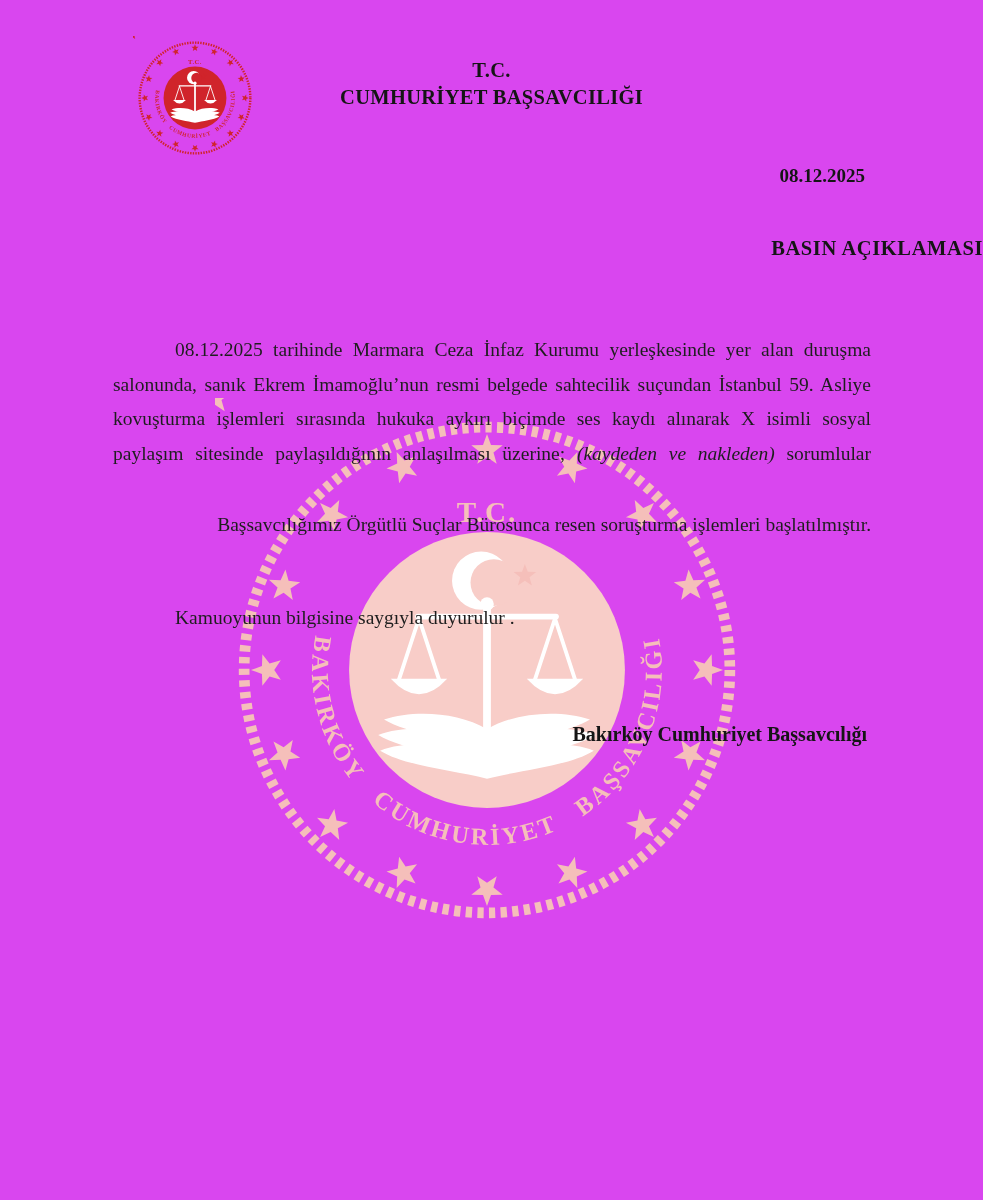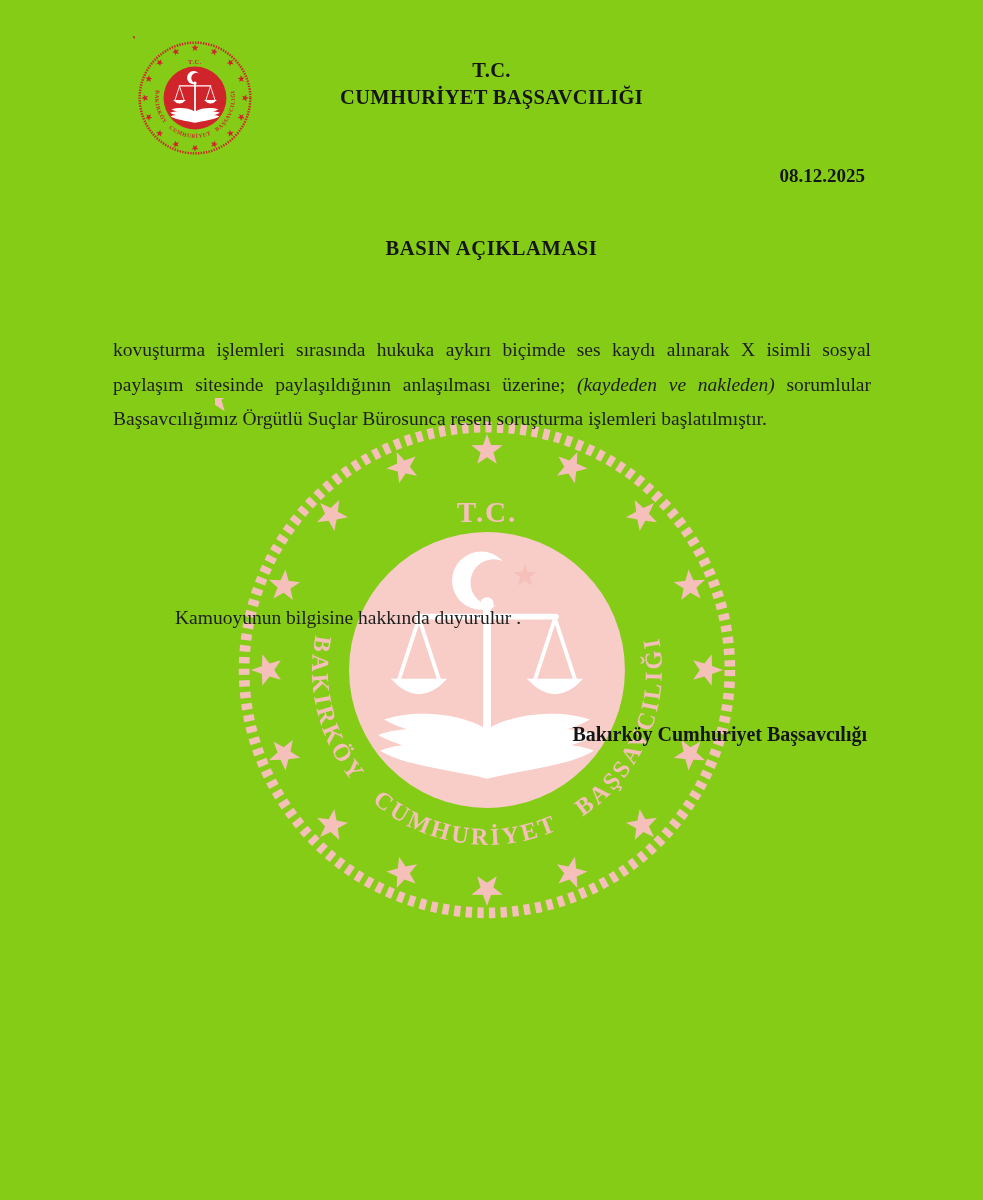--- a/index.html
+++ b/index.html
@@ -1,41 +1,41 @@
 <!DOCTYPE html>
 <html style="--logo-color: #d0242b; --wm-color: #f5bfba; --wm-inner: #f8cdc8;"><head>
 <meta charset="utf-8">
 <style>
   html,body{margin:0;padding:0;background:#ffffff;}
   .page{
-    position:relative;width:983px;height:1200px;background:#84cc16;
+    position:relative;width:983px;height:1200px;background:#d946ef;
     font-family:"Liberation Serif","DejaVu Serif",serif;color:#1e1e1e;
     overflow:hidden;
   }
   
   .logo{position:absolute;left:133px;top:36px;width:124px;height:124px;color:var(--logo-color,#d0242b);}
   .watermark{
     position:absolute;left:215px;top:398px;width:544px;height:544px;
     color:var(--wm-color,#f5bfba); --emblem-fill:var(--wm-inner,#f8cdc8);
   }
   .defs-svg{position:absolute;width:0;height:0;overflow:hidden;}
   
   .letterhead{
     position:absolute;top:57px;left:0;right:0;text-align:center;
     font-weight:bold;font-size:20.5px;line-height:27px;letter-spacing:.3px;color:#151515;
   }
   .doc-date{position:absolute;top:165px;right:118px;font-weight:bold;font-size:19px;color:#151515;}
   .doc-title{
-    position:absolute;top:237px;left:0;right:0;text-align:center;
+    position:absolute;top:237px;left:0;right:0;text-align:right;
     font-weight:bold;font-size:20.5px;letter-spacing:.6px;color:#151515;
   }
   
   .body-text{position:absolute;left:113px;top:333px;width:758px;font-size:19.5px;line-height:34.5px;}
   .jline{text-align:justify;text-align-last:justify;}
-  .jline-last{text-align:left;}
+  .jline-last{text-align:right;margin-top:37px;}
   .indent{text-indent:62px;}
   .it{font-style:italic;font-weight:normal;}
   .closing{position:absolute;left:175px;top:607px;font-size:19.5px;}
   .signature{position:absolute;top:723px;right:116px;font-weight:bold;font-size:20px;color:#151515;}
 </style>
 </head>
 <body>
 
 <div class="page">
 
@@ -108,22 +108,24 @@
   <div class="letterhead">
     <div>T.C.</div>
     <div>CUMHURİYET BAŞSAVCILIĞI</div>
   </div>
 
   <div class="doc-date">08.12.2025</div>
 
   <div class="doc-title">BASIN AÇIKLAMASI</div>
 
   <div class="body-text">
+    <div class="jline indent">08.12.2025 tarihinde Marmara Ceza İnfaz Kurumu yerleşkesinde yer alan duruşma</div>
+    <div class="jline">salonunda, sanık Ekrem İmamoğlu’nun resmi belgede sahtecilik suçundan İstanbul 59. Asliye</div>
     <div class="jline">kovuşturma işlemleri sırasında hukuka aykırı biçimde ses kaydı alınarak X isimli sosyal</div>
     <div class="jline"><span>paylaşım sitesinde paylaşıldığının anlaşılması üzerine;</span> <span class="it">(kaydeden ve nakleden)</span> <span>sorumlular</span></div>
     <div class="jline-last">Başsavcılığımız Örgütlü Suçlar Bürosunca resen soruşturma işlemleri başlatılmıştır.</div>
   </div>
 
-  <div class="closing">Kamuoyunun bilgisine hakkında duyurulur .</div>
+  <div class="closing">Kamuoyunun bilgisine saygıyla duyurulur .</div>
 
   <div class="signature">Bakırköy Cumhuriyet Başsavcılığı</div>
 
 </div>
 
 </body></html>

